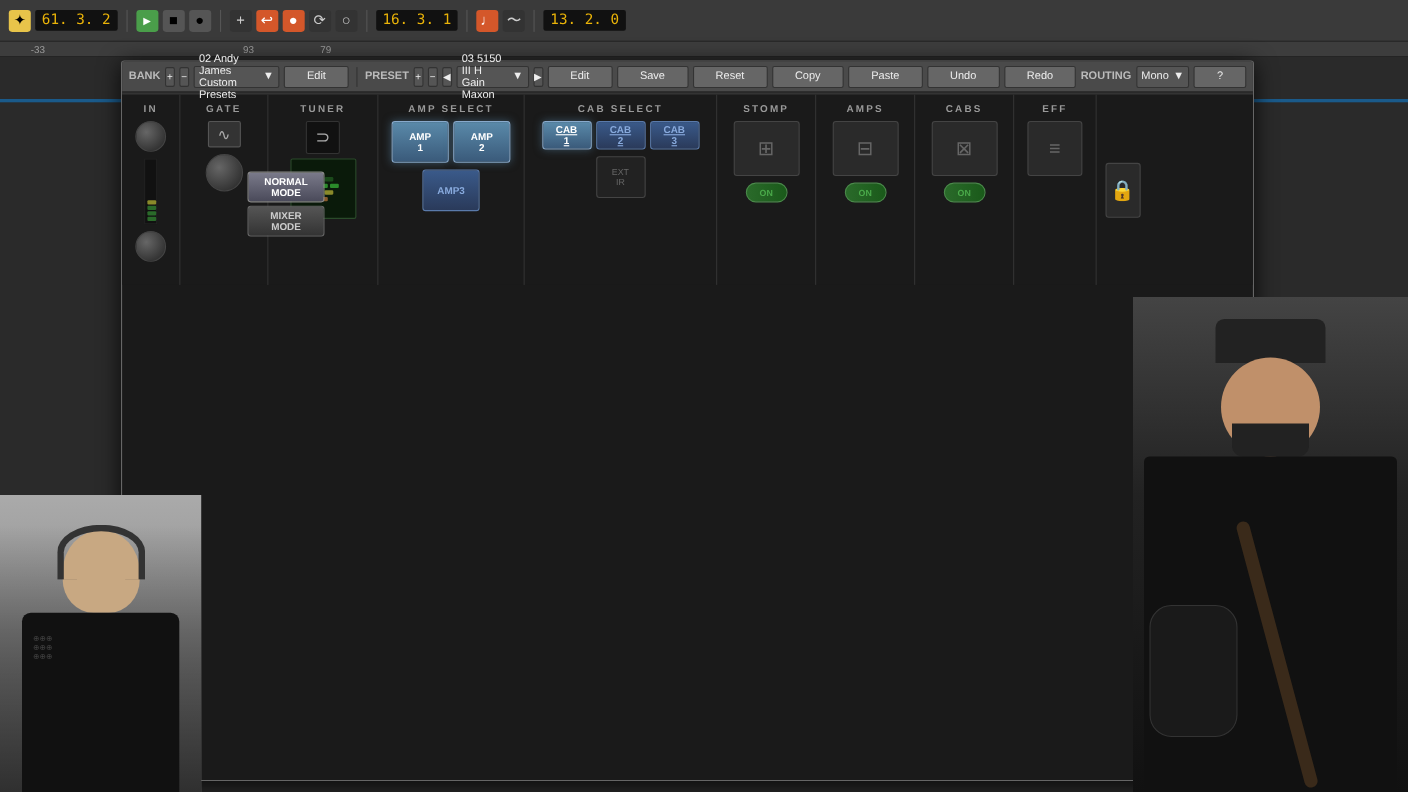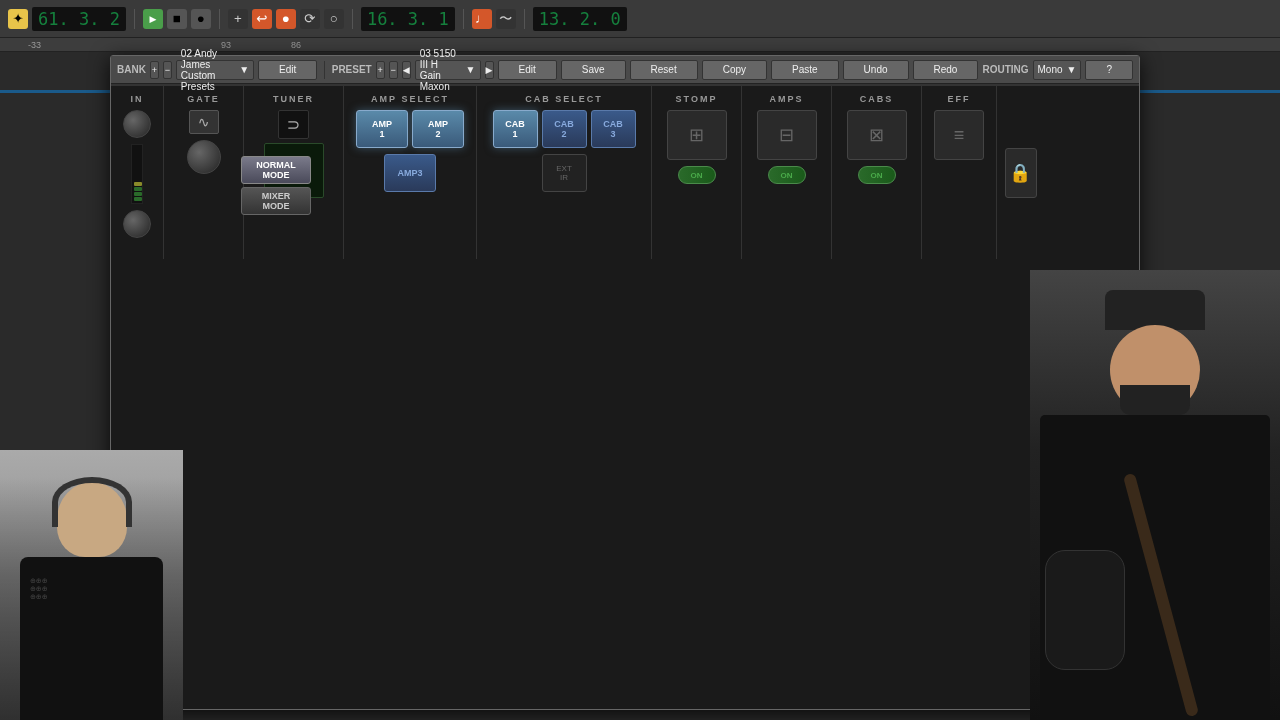--- a/index.html
+++ b/index.html
@@ -22,23 +22,23 @@
       gap: 6px;
       border-bottom: 1px solid #222;
     }
     .daw-transport {
       display: flex;
       align-items: center;
       gap: 4px;
     }
     .daw-time {
       background: #111;
-      color: #15803d;
+      color: #eab308;
       padding: 2px 6px;
-      font-size: 17px;
+      font-size: 13px;
       font-family: monospace;
       border-radius: 2px;
     }
     .daw-btn {
       width: 20px; height: 20px;
       border-radius: 3px;
       border: none;
       cursor: pointer;
       display: flex; align-items: center; justify-content: center;
     }
@@ -152,21 +152,21 @@
       cursor: pointer;
       border-radius: 2px;
       display: flex; align-items: center; justify-content: center;
     }
     .toolbar-sep { width: 1px; height: 18px; background: #333; margin: 0 3px; }
 
     
     .mode-bar {
       position: absolute;
       top: 100px;
-      left: 130px;
+      left: 114px;
       display: flex;
       flex-direction: column;
       gap: 3px;
       z-index: 10;
     }
     .mode-btn {
       width: 70px;
       height: 28px;
       background: linear-gradient(180deg, #555, #333);
       border: 1px solid #666;
@@ -274,30 +274,31 @@
       background: linear-gradient(180deg, #3a5a8a, #2a3a5a);
       border: 1px solid #5a7aaa;
       color: #88aadd;
       font-size: 9px;
       font-weight: bold;
       cursor: pointer;
       border-radius: 3px;
       display: flex; align-items: center; justify-content: center;
     }
     .cab-btn {
-      width: 45px; height: 38px;
+      width: 45px; height: 26px;
       background: linear-gradient(180deg, #3a5a8a, #2a3a5a);
       border: 1px solid #5a7aaa;
       color: #88aadd;
       font-size: 9px;
       font-weight: bold;
       cursor: pointer;
       border-radius: 3px;
       display: flex; align-items: center; justify-content: center;
       flex-direction: column;
+      text-decoration: underline;
     }
     .cab-btn.active {
       background: linear-gradient(180deg, #5a8aaa, #3a5a7a);
       border-color: #88aacc;
       color: white;
       box-shadow: 0 0 8px rgba(88,136,170,0.5);
     }
     .ext-ir-btn {
       width: 45px; height: 38px;
       background: #222;
@@ -443,21 +444,21 @@
     <div class="daw-time">13. 2. 0</div>
   </div>
 </div>
 
 <div class="daw-ruler">
   <div class="ruler-marks">
     <span>-33</span>
     <span></span>
     <span></span>
     <span>93</span>
-    <span>86</span>
+    <span>79</span>
   </div>
   <div class="daw-progress">
     <div class="progress-cursor"></div>
   </div>
 </div>
 
 <div class="plugin-window">
 
 
   <div class="plugin-toolbar">

